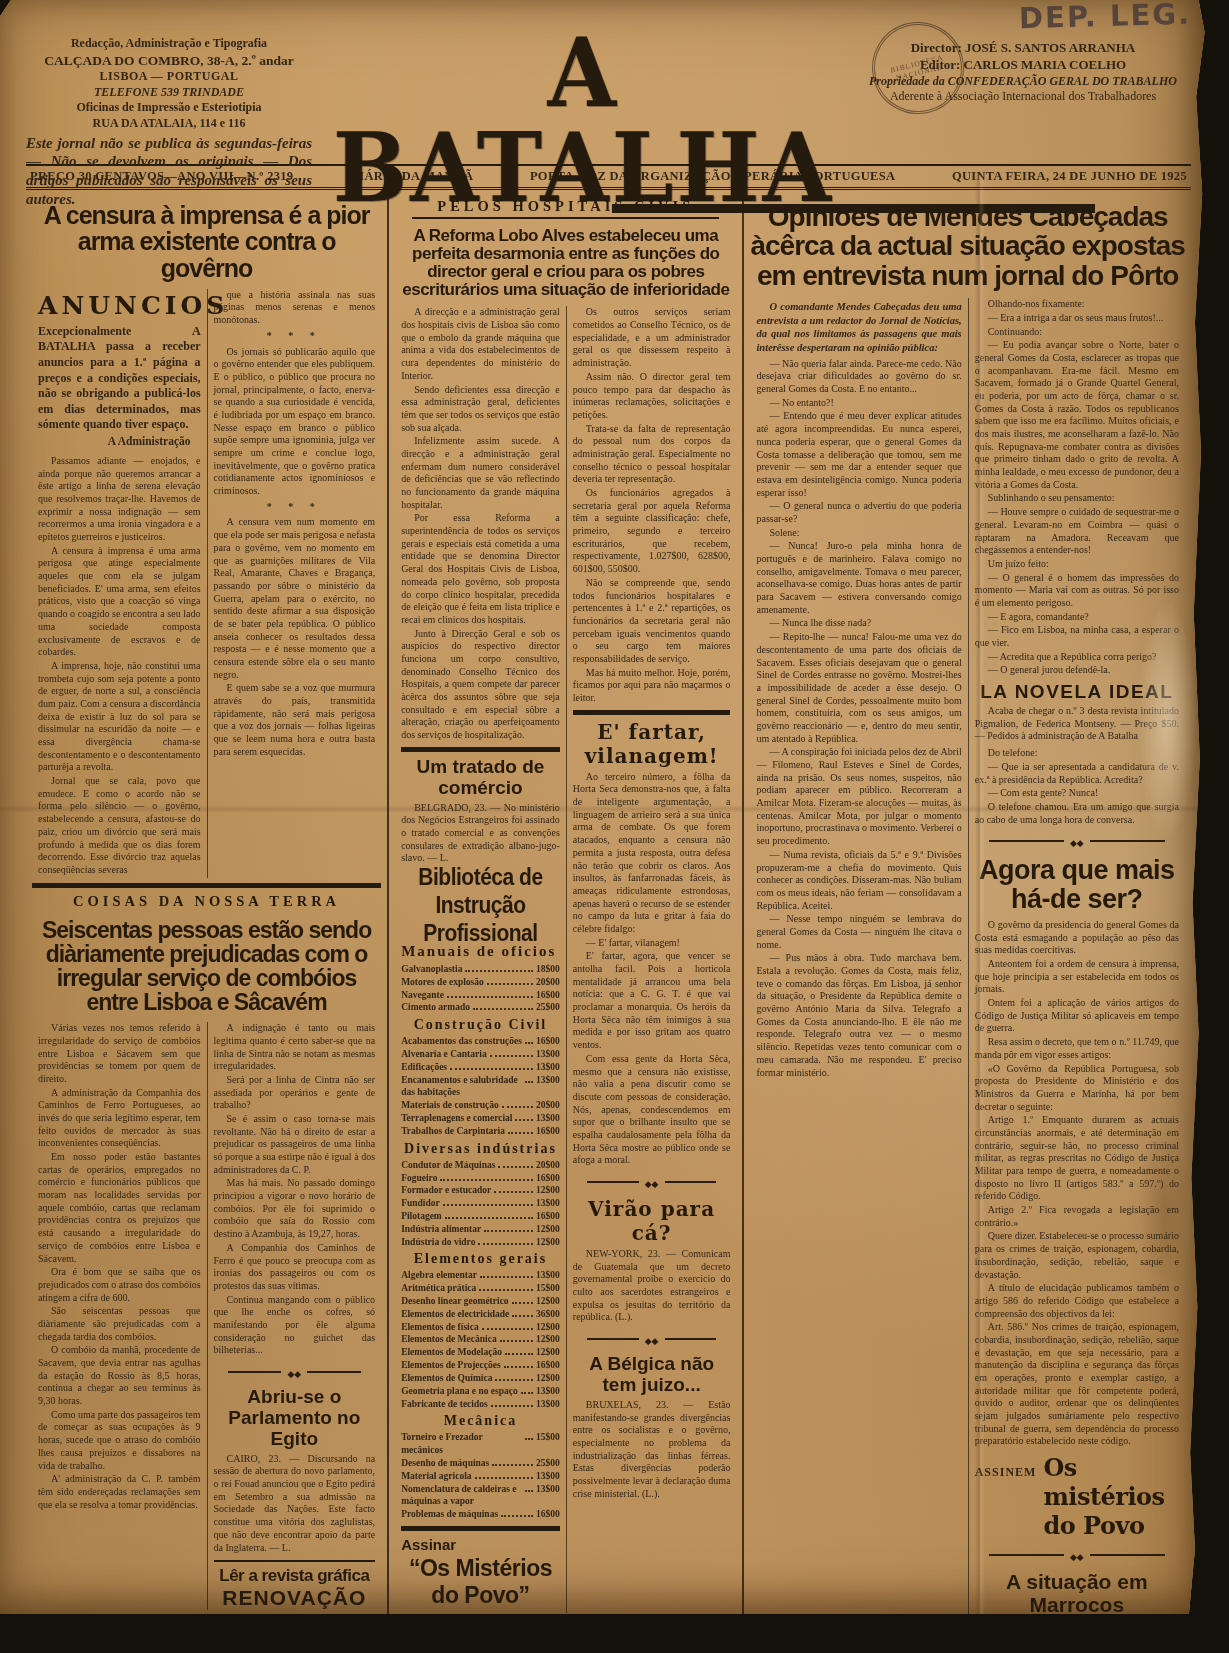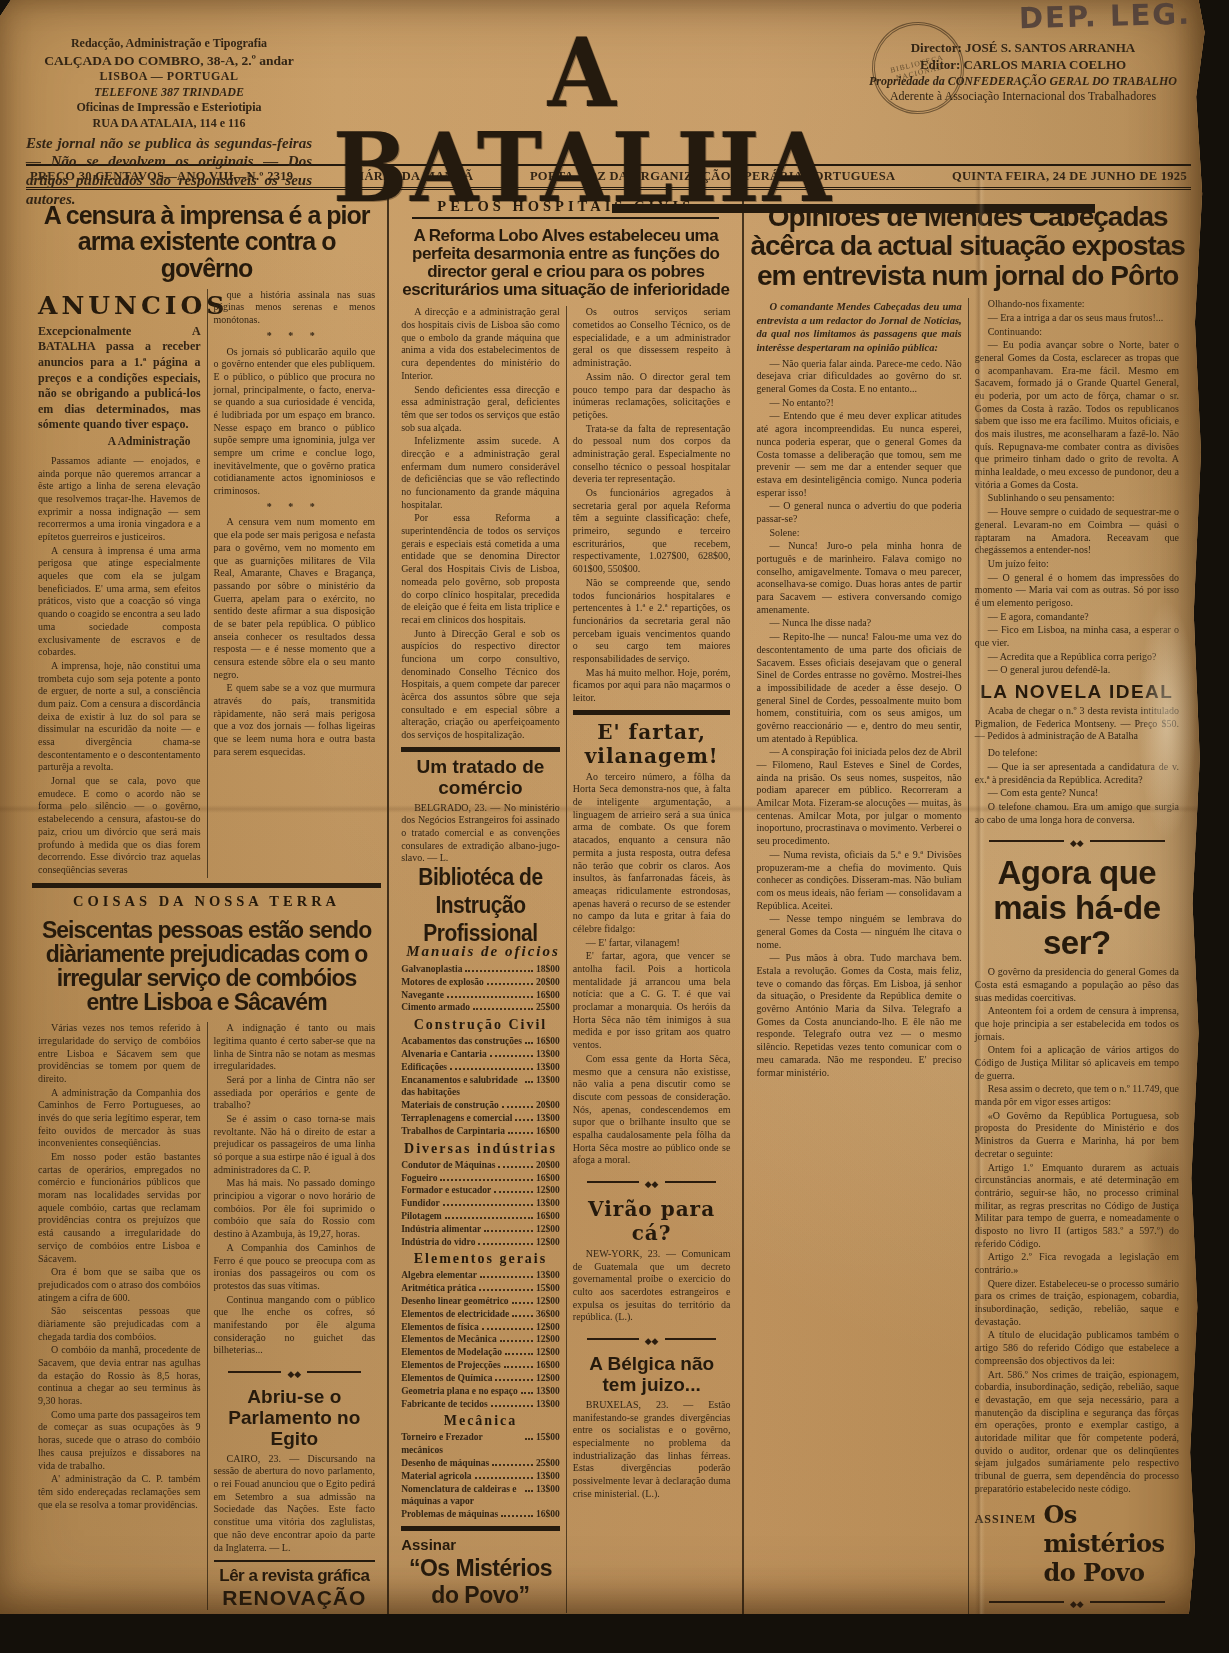--- a/index.html
+++ b/index.html
@@ -85,42 +85,42 @@
   .sep-stars{text-align:center;text-indent:0;font-weight:bold;letter-spacing:7px;margin:3px 0;}
   .lede{font-style:italic;font-weight:bold;font-size:10.5px;line-height:1.3;text-align:justify;text-indent:13px;margin:2px 0 3px;}
 
   .head-xl{
     font-family:"Liberation Sans", sans-serif;font-weight:bold;letter-spacing:-1px;
     font-size:25px;line-height:1.05;text-align:center;margin:8px 0 8px;color:#261a0c;
   }
   .head-xl.mid{font-size:17px;letter-spacing:-0.5px;}
   .head-xl.right{font-size:28px;}
   .head-lg{
-    font-family:"Liberation Sans", sans-serif;font-weight:bold;font-size:33px;line-height:1.05;
+    font-family:"Liberation Sans", sans-serif;font-weight:bold;font-size:27px;line-height:1.05;
     text-align:center;margin:6px 0;color:#261a0c;letter-spacing:-0.5px;
   }
   .head-md{font-family:"Liberation Sans", sans-serif;font-weight:bold;font-size:19px;line-height:1.1;text-align:center;margin:5px 0 3px;color:#261a0c;}
   .head-serif{font-family:"DejaVu Serif", serif;font-weight:bold;font-size:20px;text-align:center;letter-spacing:1px;margin:5px 0 3px;color:#261a0c;}
   .kicker{
     font-weight:bold;font-size:14.5px;letter-spacing:4px;text-align:center;margin:4px auto 4px;color:#261a0c;
   }
   .kicker.underlined{border-bottom:2px solid #241a0e;width:90%;padding-bottom:2px;margin-bottom:6px;}
   .rule-heavy{height:4px;background:#241a0e;margin:5px 0;border-top:1px solid rgba(36,24,10,0.5);}
   .orn{display:flex;align-items:center;margin:6px 14px;}
   .orn::before,.orn::after{content:"";flex:1;height:2px;background:#2a1c0e;}
   .orn-mid::before{content:"◆◆";font-size:9px;padding:0 6px;color:#2a1c0e;}
 
   
   .anuncios-title{font-family:"DejaVu Serif", serif;font-weight:bold;font-size:25px;letter-spacing:4px;text-align:center;margin:2px 0 4px;color:#261a0c;}
   .anuncios-body{font-weight:bold;font-size:12px;line-height:1.3;text-align:justify;margin:0;}
   .anuncios-sig{font-weight:bold;font-size:11.5px;text-align:right;margin:2px 10px 8px 0;}
 
   
   .bib-title{font-family:"Liberation Sans", sans-serif;font-weight:bold;font-size:21px;letter-spacing:-0.5px;text-align:center;margin:4px 0 1px;color:#261a0c;transform:scaleY(1.15);}
-  .bib-sub{font-weight:bold;font-size:15px;letter-spacing:2px;text-align:right;margin:2px 0 3px;color:#261a0c;font-style:italic;}
+  .bib-sub{font-weight:bold;font-size:15px;letter-spacing:2px;text-align:left;margin:2px 0 3px;color:#261a0c;}
   .bib-sec{font-weight:bold;font-size:14px;letter-spacing:2px;text-align:center;margin:3px 0 2px;color:#261a0c;}
   .prow{display:flex;align-items:baseline;font-size:9.5px;font-weight:bold;line-height:1.35;}
   .pname{flex:0 1 auto;}
   .pdots{flex:1 1 8px;border-bottom:2px dotted rgba(42,28,12,0.85);margin:0 3px 2px;min-width:8px;}
   .pval{flex:0 0 auto;}
 
   .assinar-label{font-family:"Liberation Sans", sans-serif;font-weight:bold;font-size:15px;margin:4px 0 0;color:#261a0c;}
   .assinar-title{font-family:"Liberation Sans", sans-serif;font-weight:bold;font-size:23px;text-align:center;margin:2px 0 4px;letter-spacing:-0.5px;color:#261a0c;}
 
   .banner{border-top:2px solid #241a0e;margin-top:6px;padding-top:4px;text-align:center;font-family:"Liberation Sans", sans-serif;font-weight:bold;color:#261a0c;}
@@ -137,21 +137,21 @@
 <body>
 
 <div class="sheet">
 
   <div class="masthead">
     <div class="mast-left">
       <div>
           <div class="ml-line">Redacção, Administração e Tipografia</div>
           <div class="ml-line">CALÇADA DO COMBRO, 38-A, 2.º andar</div>
           <div class="ml-line">LISBOA — PORTUGAL</div>
-          <div class="ml-line">TELEFONE 387 TRINDADE</div>
+          <div class="ml-line">TELEFONE 539 TRINDADE</div>
           <div class="ml-line">Oficinas de Impressão e Esteriotipia</div>
           <div class="ml-line">RUA DA ATALAIA, 114 e 116</div>
         </div>
       <div class="ml-note">Este jornal não se publica às segundas-feiras — Não se devolvem os originais — Dos artigos publicados são responsáveis os seus autores.</div>
     </div>
     <div class="mast-logo">
       <div class="logo-text">A BATALHA</div>
       <div class="logo-bar"></div>
       <div class="stamp">BIBLIOTECA NACIONAL</div>
     </div>

